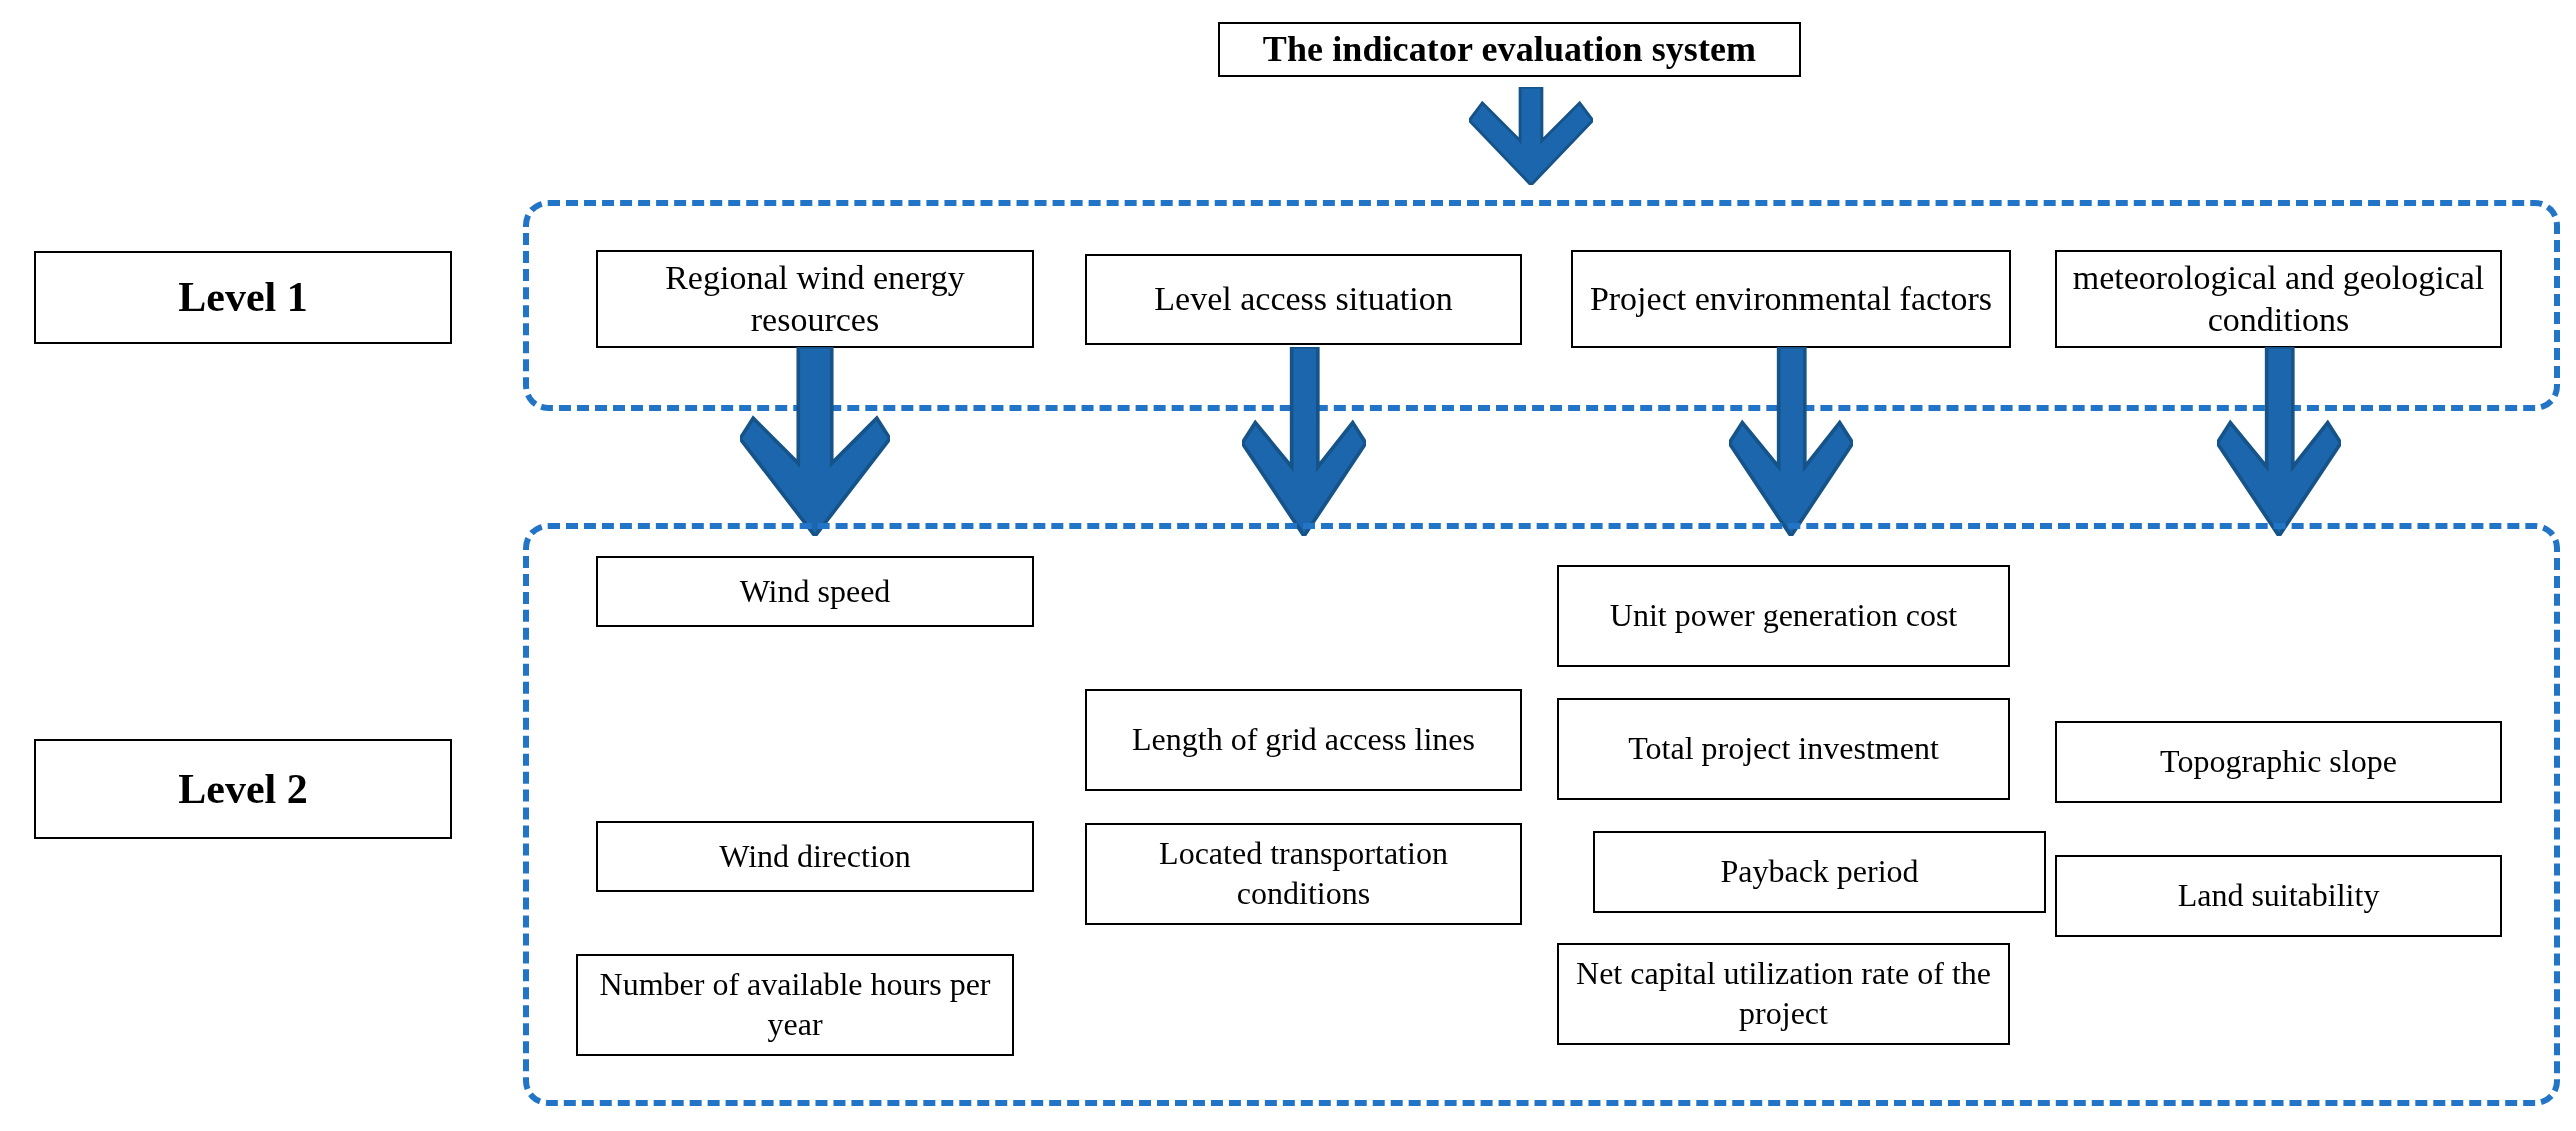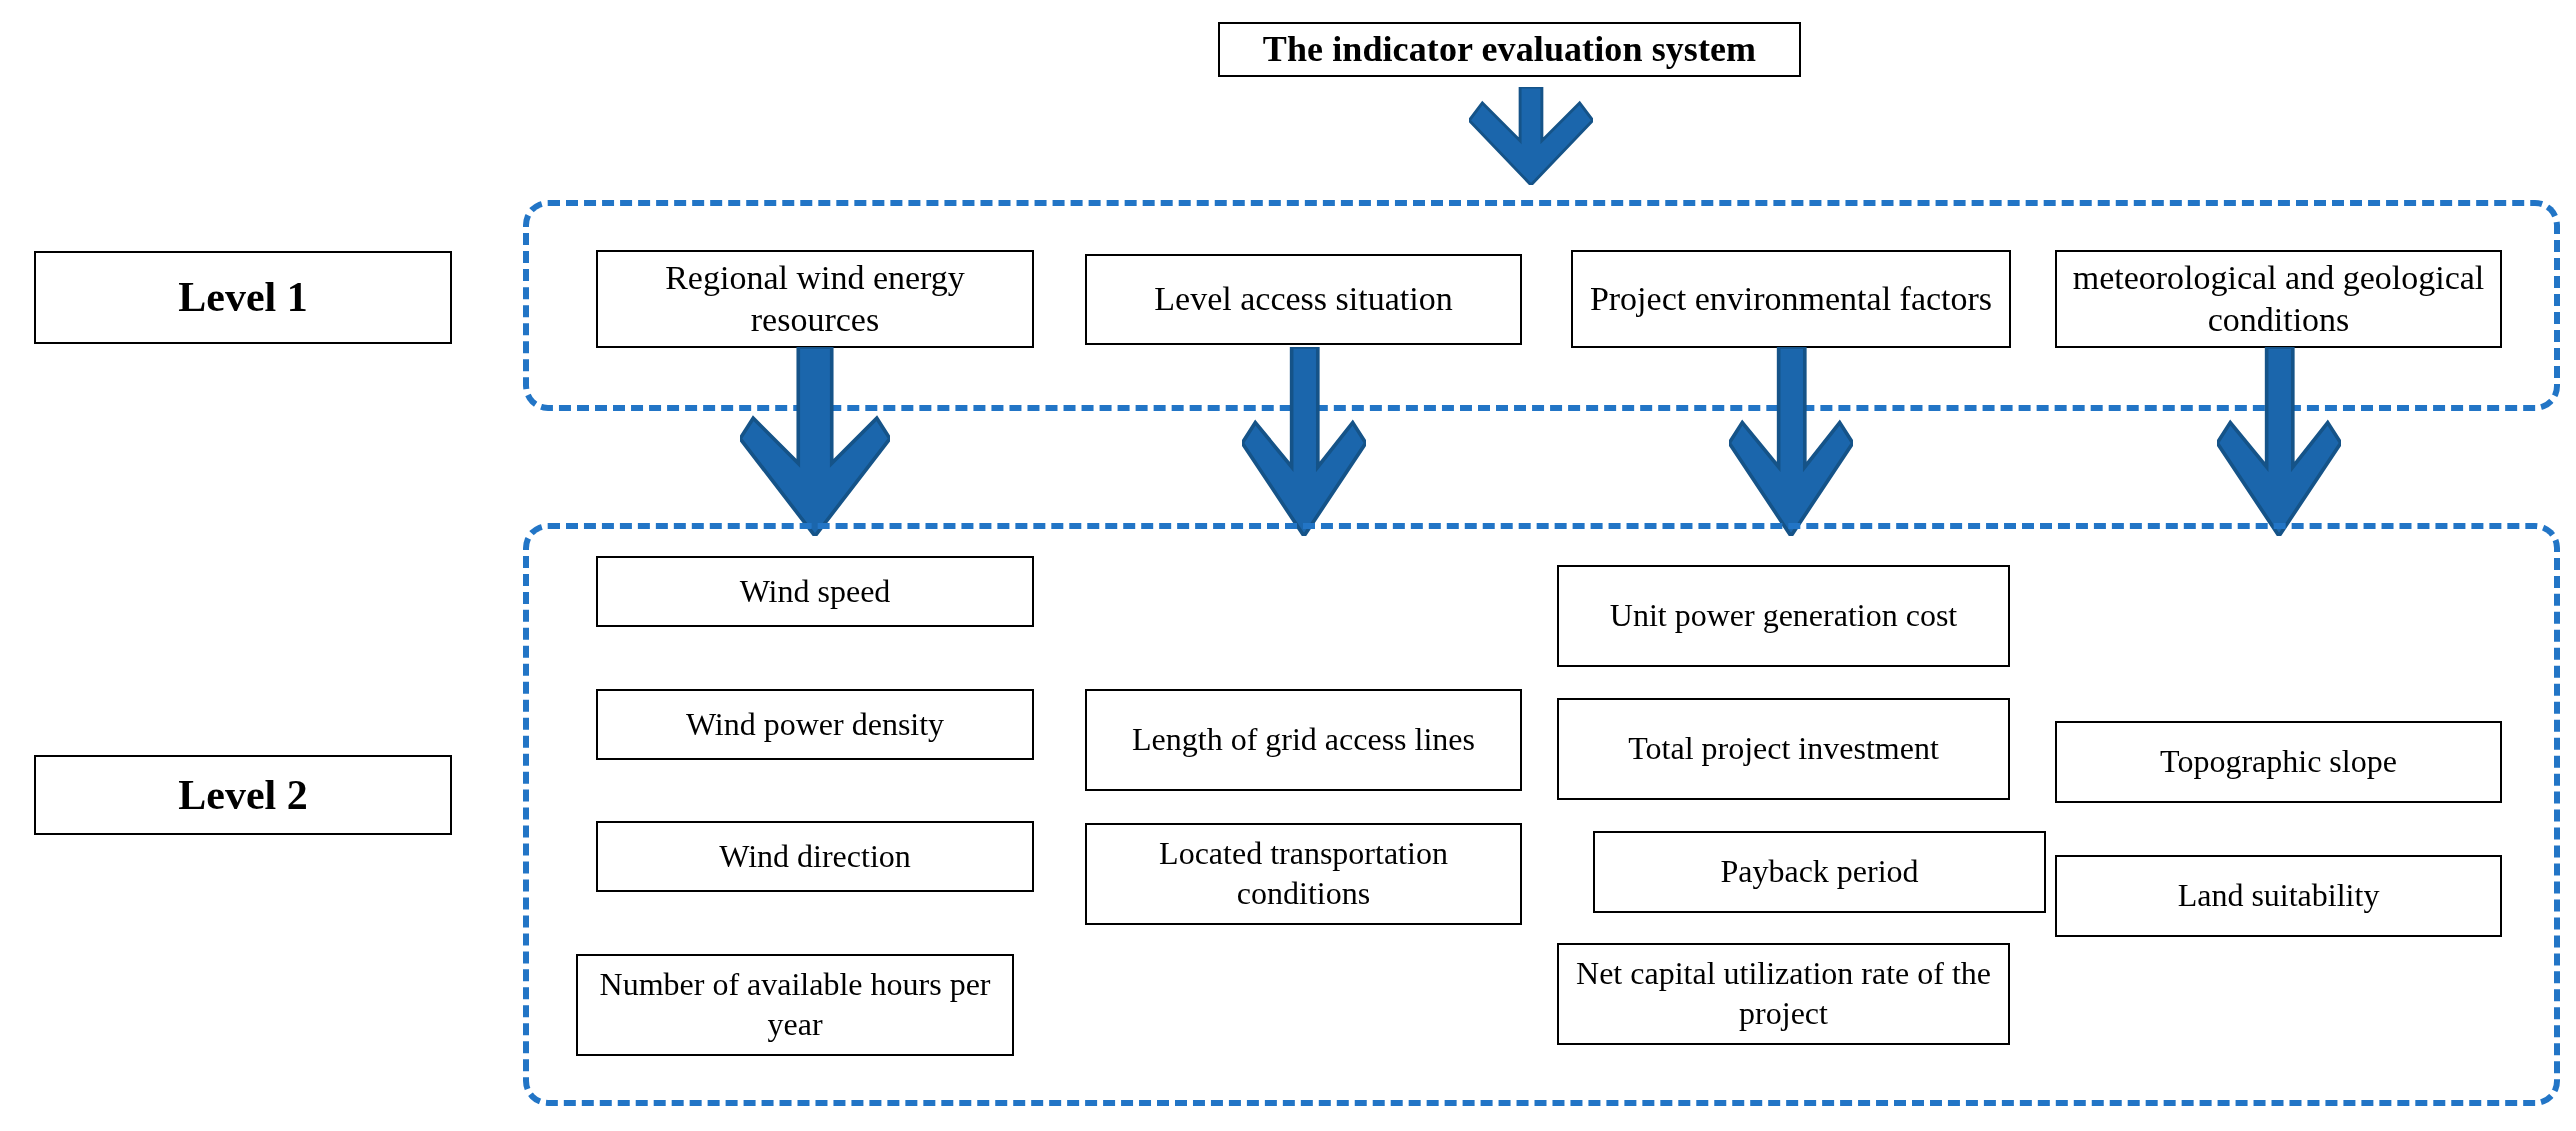--- a/index.html
+++ b/index.html
@@ -110,31 +110,28 @@
       <path d="M68,0 L104,0 L104,165 L152,104 L170,132 L85,260 L0,132 L18,104 L68,165 Z" fill="#1B66AC" stroke="#155388" stroke-width="5" stroke-linejoin="miter"></path>
     </svg>
   </div>
 
   <div class="arrow" style="left:2217px; top:347px; width:124px; height:189px;">
     <svg viewBox="0 0 170 260" width="124" height="189" aria-hidden="true">
       <path d="M68,0 L104,0 L104,165 L152,104 L170,132 L85,260 L0,132 L18,104 L68,165 Z" fill="#1B66AC" stroke="#155388" stroke-width="5" stroke-linejoin="miter"></path>
     </svg>
   </div>
 
-  <div class="box level-box" style="left:34px; top:739px; width:418px; height:80px;margin-top:16px;">
+  <div class="box level-box" style="left:34px; top:739px; width:418px; height:100px;">
     <span class="txt">Level 2</span>
   </div>
 
   <div class="dashed-group" style="left:523px; top:523px; width:2037px; height:583px;"></div>
 
   <div class="box l2-box" style="left:596px; top:556px; width:438px; height:71px;">
     <span class="txt">Wind speed</span>
-  </div>
-  <div class="box l2-box" style="left:596px; top:689px; width:438px; height:71px;">
-    <span class="txt">Wind power density</span>
   </div>
   <div class="box l2-box" style="left:596px; top:821px; width:438px; height:71px;">
     <span class="txt">Wind direction</span>
   </div>
   <div class="box l2-box" style="left:568px; top:954px; width:438px; height:102px;margin-left:8px;">
     <span class="txt">Number of available hours per year</span>
   </div>
 
   <div class="box l2-box" style="left:1085px; top:689px; width:437px; height:102px;justify-content:flex-end;">
     <span class="txt">Length of grid access lines</span>

